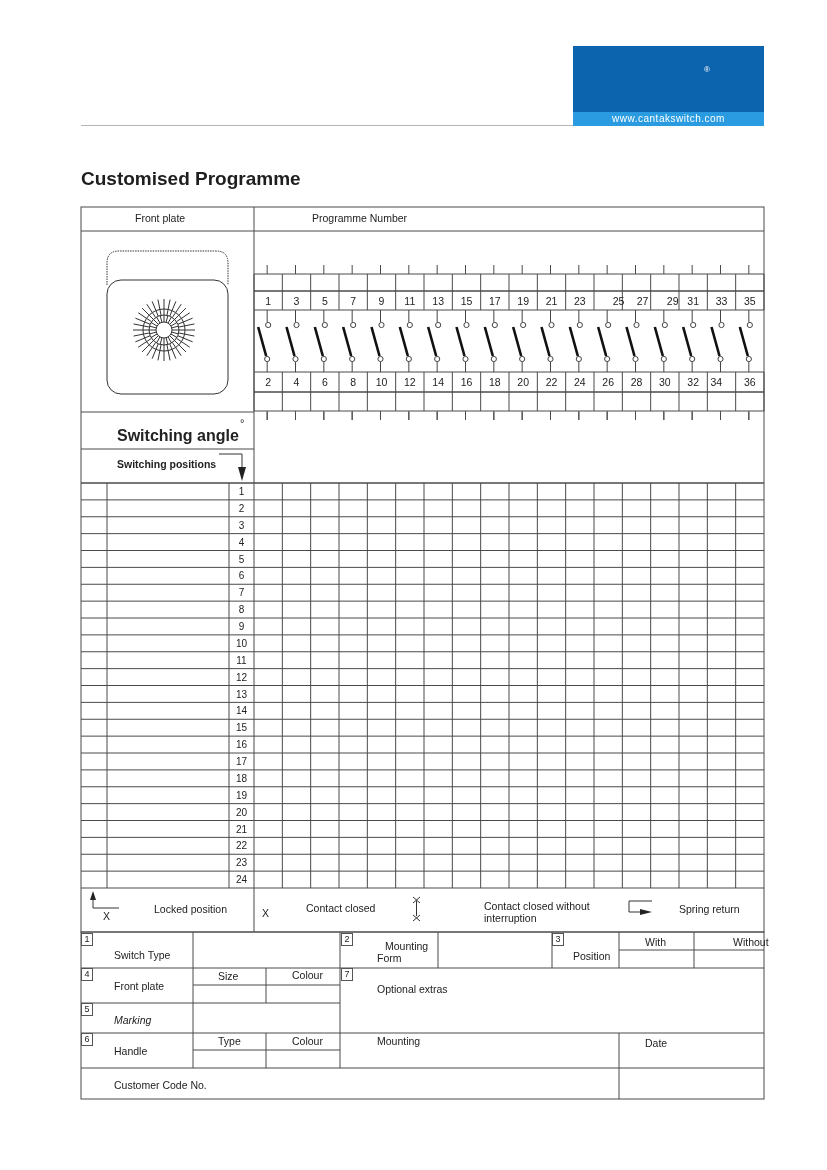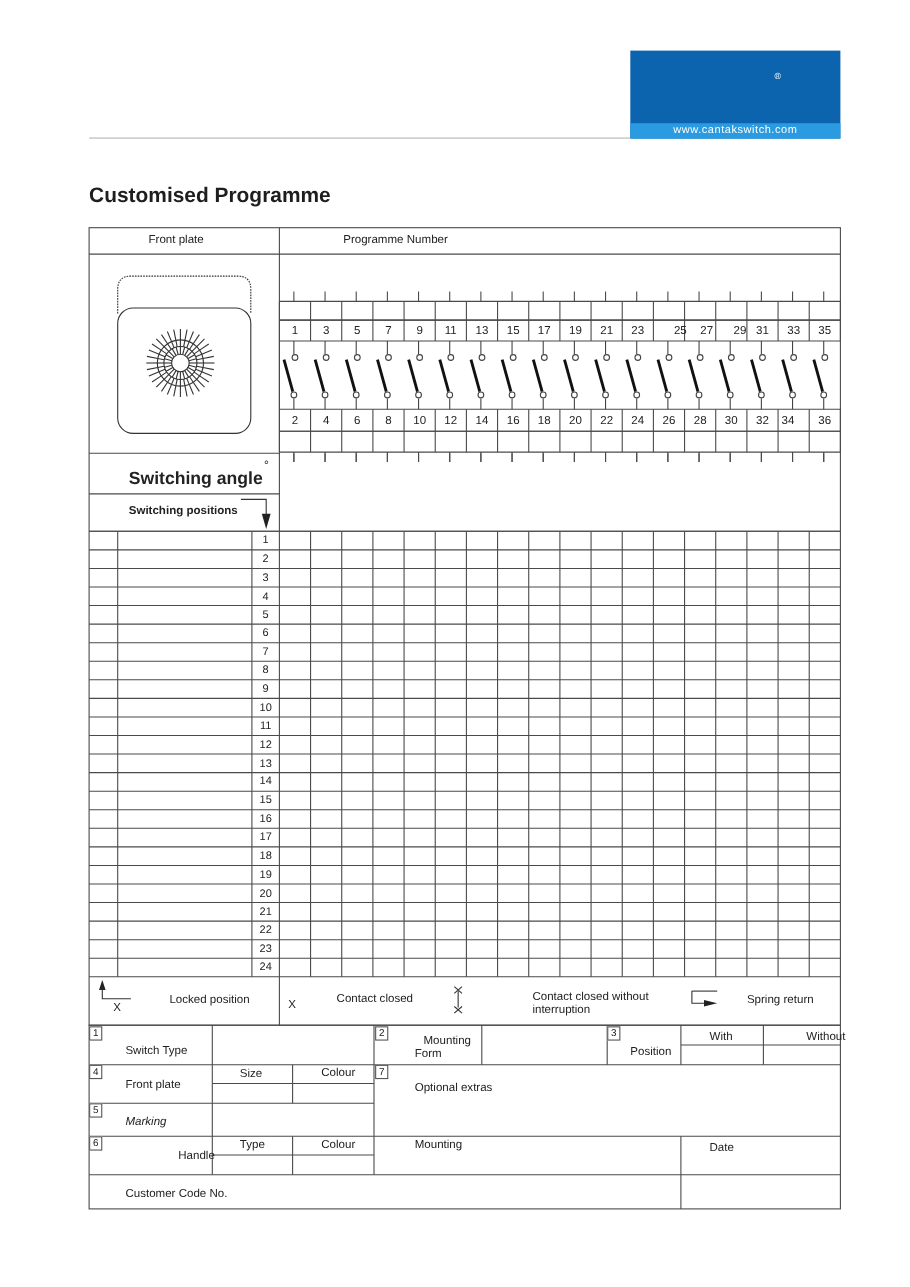--- a/index.html
+++ b/index.html
@@ -620,21 +620,21 @@
 
 <div class="box" style="left:341px;top:968px;">7</div>
 <div class="t" style="left:377px;top:983px;">Optional extras</div>
 <div class="abs" style="left:341px;top:1000px;width:423px;height:33px;"></div>
 
 <div class="box" style="left:81px;top:1003px;">5</div>
 <div class="t" style="left:114px;top:1014px;font-style:italic;">Marking</div>
 <div class="abs" style="left:193px;top:1003px;width:147px;height:30px;"></div>
 
 <div class="box" style="left:81px;top:1033px;">6</div>
-<div class="t" style="left:114px;top:1045px;margin-left:48px;">Handle</div>
+<div class="t" style="left:114px;top:1045px;">Handle</div>
 <div class="t" style="left:218px;top:1035px;">Type</div>
 <div class="t" style="left:292px;top:1035px;">Colour</div>
 <div class="abs" style="left:193px;top:1050px;width:73px;height:18px;"></div>
 <div class="abs" style="left:266px;top:1050px;width:74px;height:18px;"></div>
 
 <div class="t" style="left:377px;top:1035px;">Mounting</div>
 <div class="abs" style="left:341px;top:1048px;width:278px;height:20px;"></div>
 <div class="t" style="left:645px;top:1037px;">Date</div>
 <div class="abs" style="left:619px;top:1050px;width:145px;height:18px;"></div>
 

